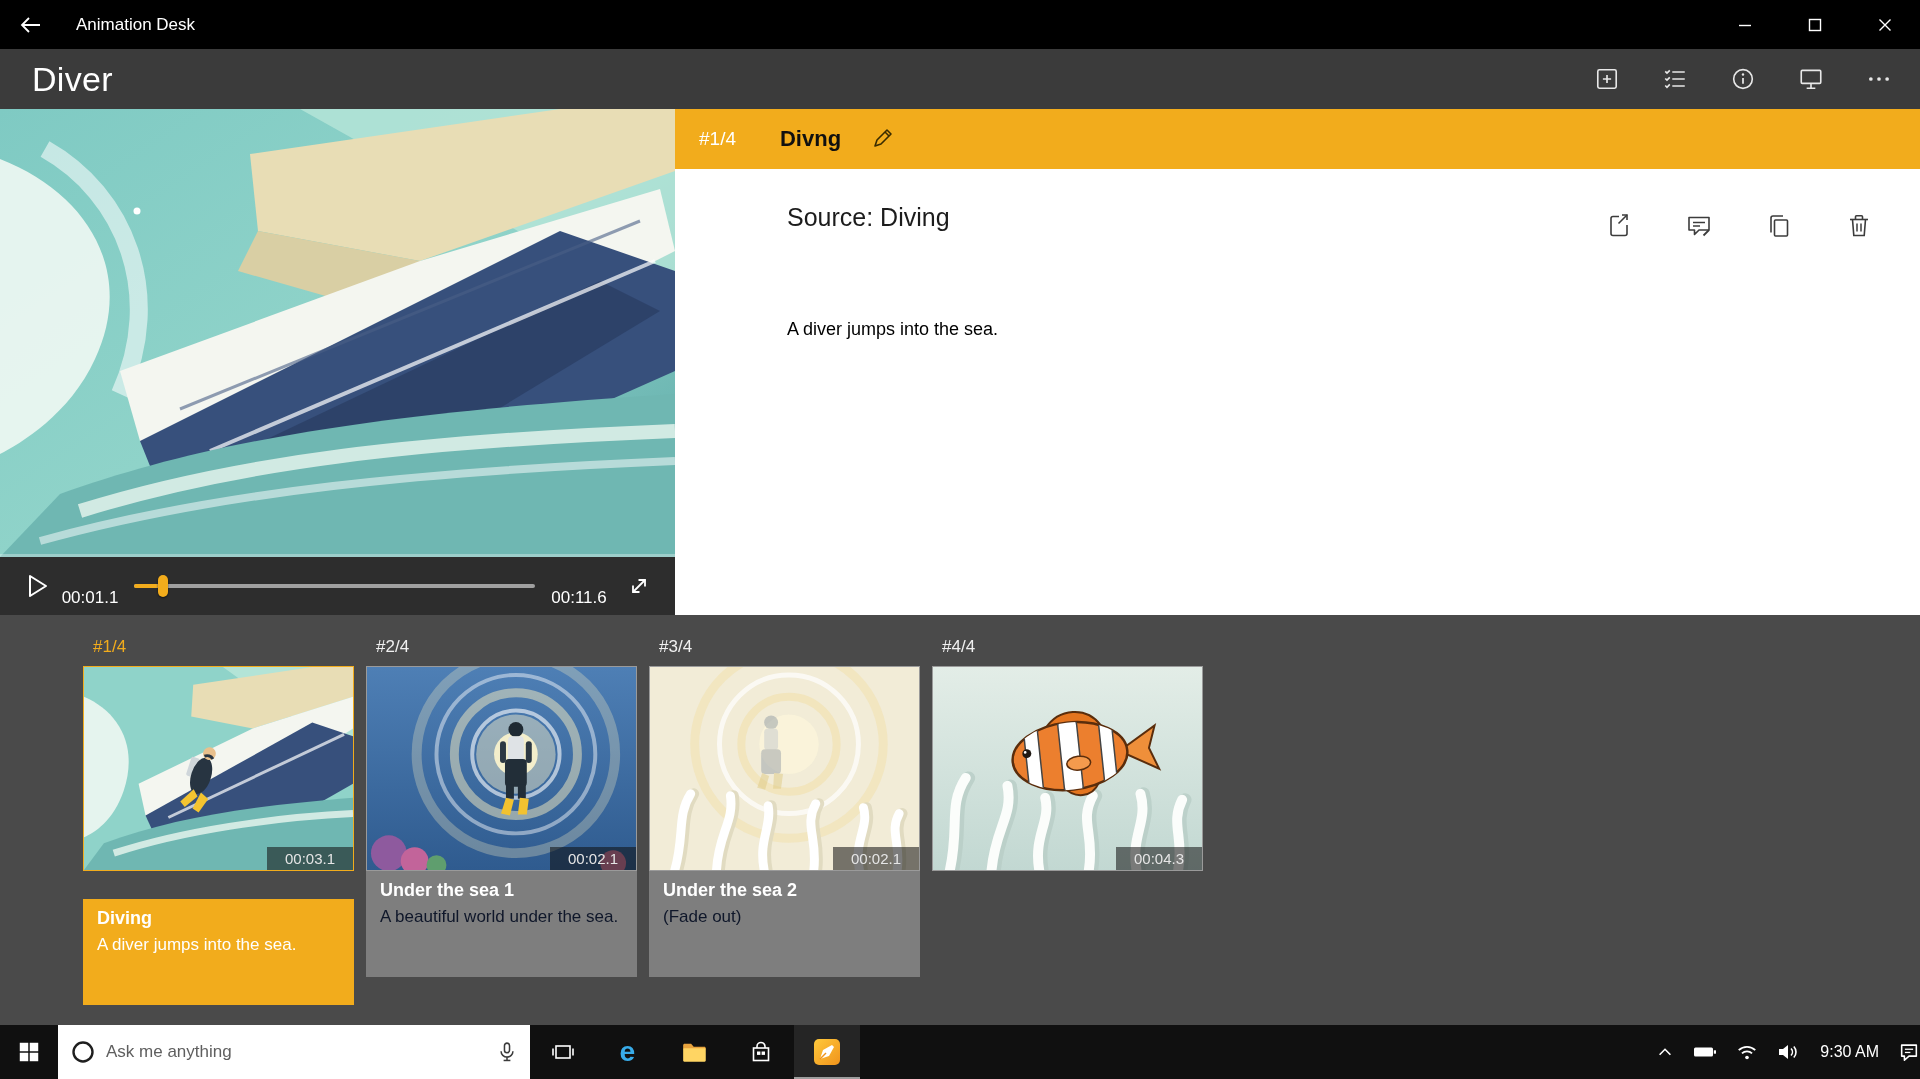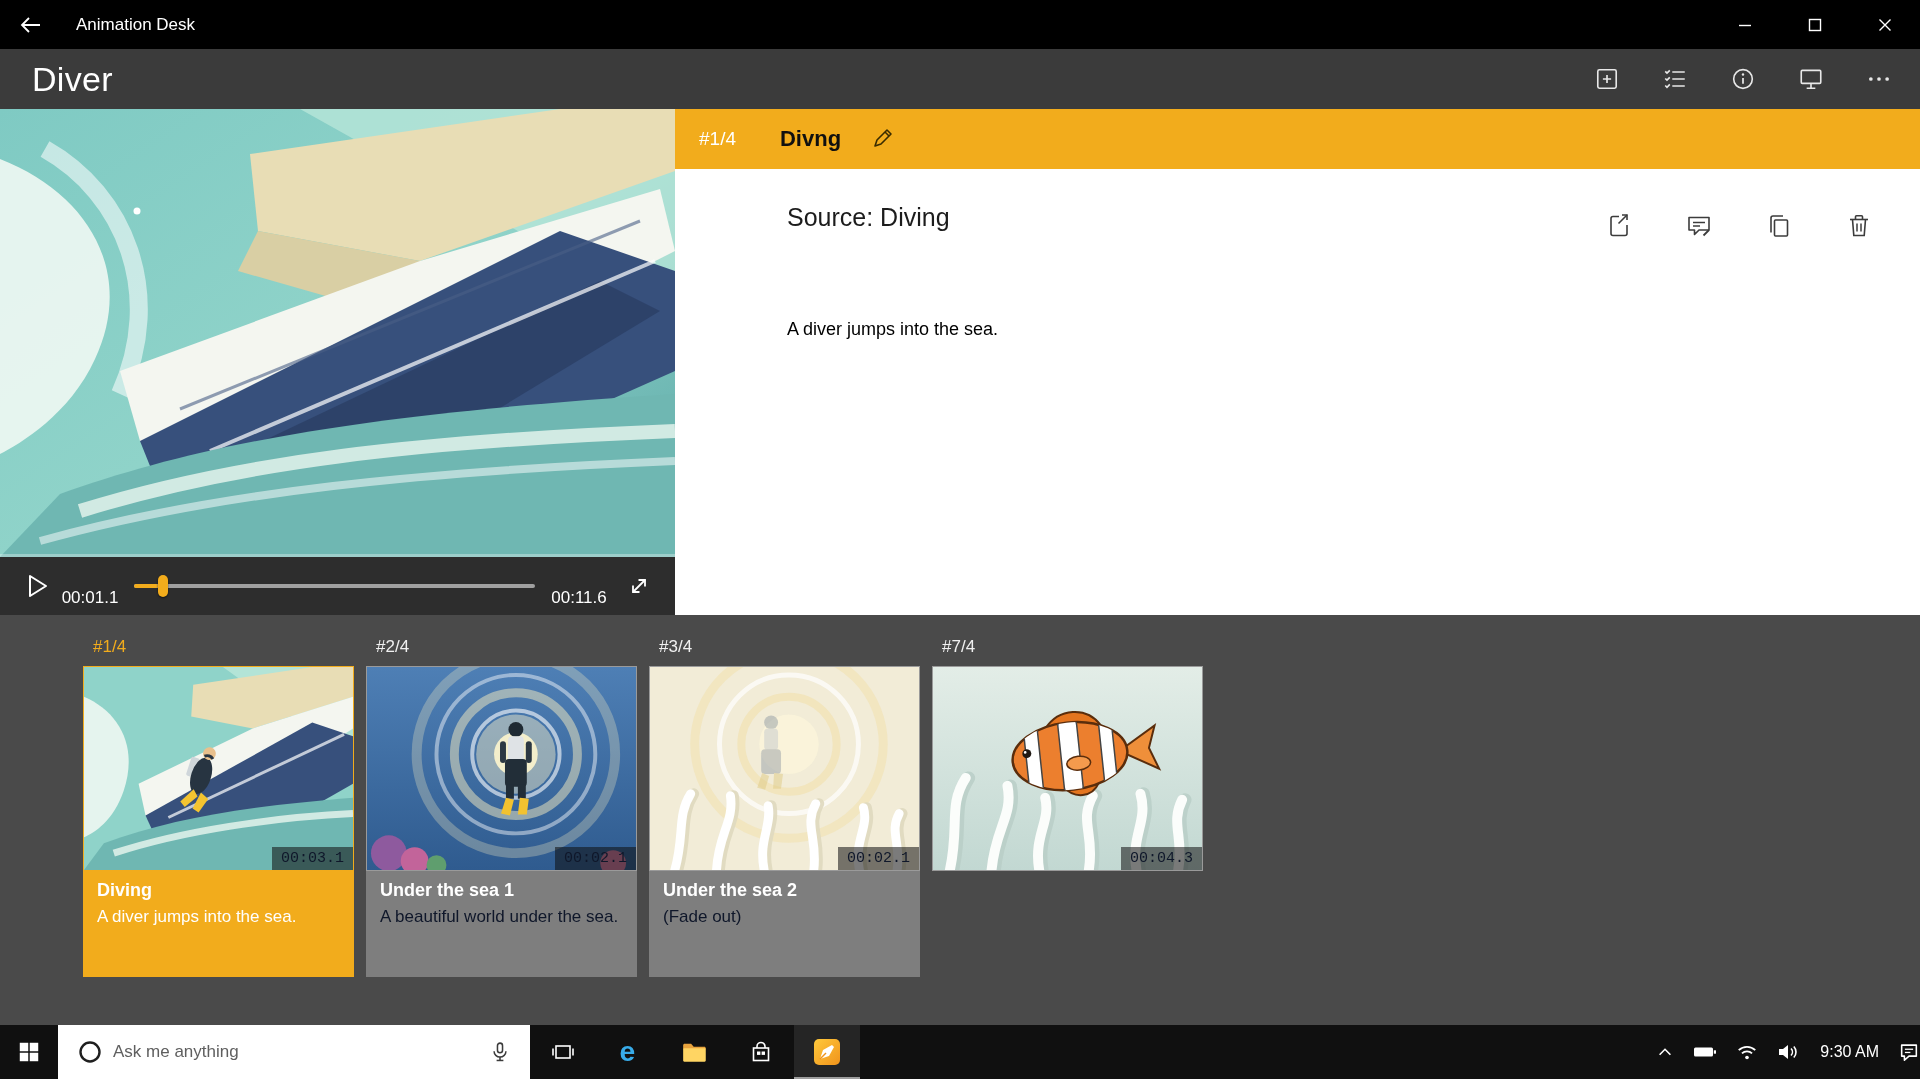--- a/index.html
+++ b/index.html
@@ -49,32 +49,32 @@
 
   
   .storyboard { height:410px; background:#4a4a4a; padding:22px 0 0 83px; display:flex; gap:12px; }
   .scene-col { width:271px; }
   .scene-label { font-size:17px; color:#f0f0f0; margin-bottom:9px; padding-left:10px; }
   .scene-col.selected .scene-label { color:var(--accent); }
   .card { width:271px; cursor:pointer; }
   .thumb { position:relative; width:271px; height:205px; overflow:hidden; border:1px solid #9a9a9a; background:#777; }
   .scene-col.selected .thumb { border-color:var(--accent); }
   .thumb svg { display:block; width:100%; height:100%; }
-  .duration { position:absolute; right:0; bottom:0; background:rgba(15,15,15,0.55); color:#0f172a;
-      font-size:15px; padding:3px 9px;font-family:Liberation Mono, monospace; }
+  .duration { position:absolute; right:0; bottom:0; background:rgba(15,15,15,0.55); color:#e5e5e5;
+      font-size:15px; padding:3px 18px; }
   .card-text { height:106px; background:#7e7e7e; padding:9px 14px; overflow:hidden; }
-  .scene-col.selected .card-text { background:var(--accent); }
+  .scene-col.selected .card-text { background:var(--accent);margin-top:28px; }
   .card-title { color:#fff; font-size:18px; font-weight:bold; }
   .card-desc { color:#0f172a; font-size:17px; margin-top:5px; line-height:1.35; }
   .scene-col.selected .card-desc { color:#fff; }
 
   
   .taskbar { height:54px; background:#101010; display:flex; align-items:stretch; }
   .tb-start { width:58px; display:flex; align-items:center; justify-content:center; }
-  .searchbox { width:472px; background:#fff; display:flex; align-items:center; padding:0 19px; gap:10px; }
+  .searchbox { width:472px; background:#fff; display:flex; align-items:center; padding:0 12px; gap:10px; }
   .searchbox input { flex:1; border:none; outline:none; font-size:17px; color:#333; background:transparent;
       font-family:"Liberation Sans","DejaVu Sans",sans-serif; }
   .searchbox input::placeholder { color:#5f5f5f; }
   .tb-slot { width:66px; display:flex; align-items:center; justify-content:center; position:relative; }
   .tb-slot.active { background:rgba(255,255,255,0.09); box-shadow:inset 0 -2px 0 #9e9e9e; }
   .tray { margin-left:auto; display:flex; align-items:center; gap:19px; color:#fff; }
   .tray-icon { display:flex; align-items:center; justify-content:center; position:relative; }
   .tray-time { font-size:16px; }
   .tray-badge { position:absolute; right:-8px; bottom:-4px; font-size:11px; color:#fff; }
 </style>
@@ -361,21 +361,21 @@
         <span class="duration">00:02.1</span>
       </div>
       <div class="card-text">
         <div class="card-title">Under the sea 2</div>
         <div class="card-desc">(Fade out)</div>
       </div>
     </div>
   </div>
 
   <div class="scene-col">
-    <div class="scene-label">#7/4</div>
+    <div class="scene-label">#4/4</div>
     <div class="card">
       <div class="thumb">
         <svg viewBox="0 0 271 205" preserveAspectRatio="none">
           <defs>
             <linearGradient id="pale" x1="0" y1="0" x2="0" y2="1">
               <stop offset="0" stop-color="#e3ede7"></stop>
                 <stop offset="1" stop-color="#c2d8d2"></stop>
             </linearGradient>
             <clipPath id="fishbody">
                 <ellipse cx="0" cy="0" rx="58" ry="34"></ellipse>

